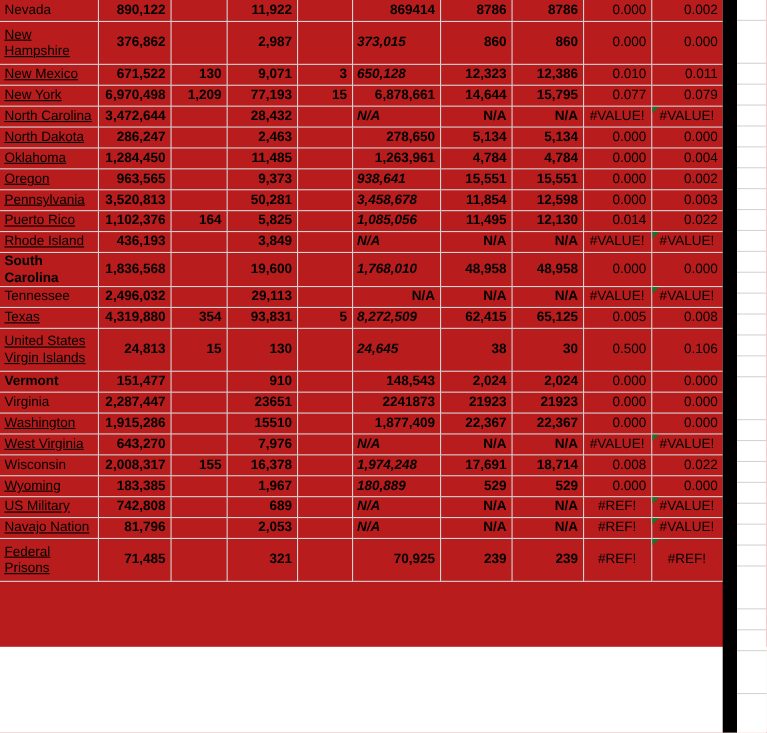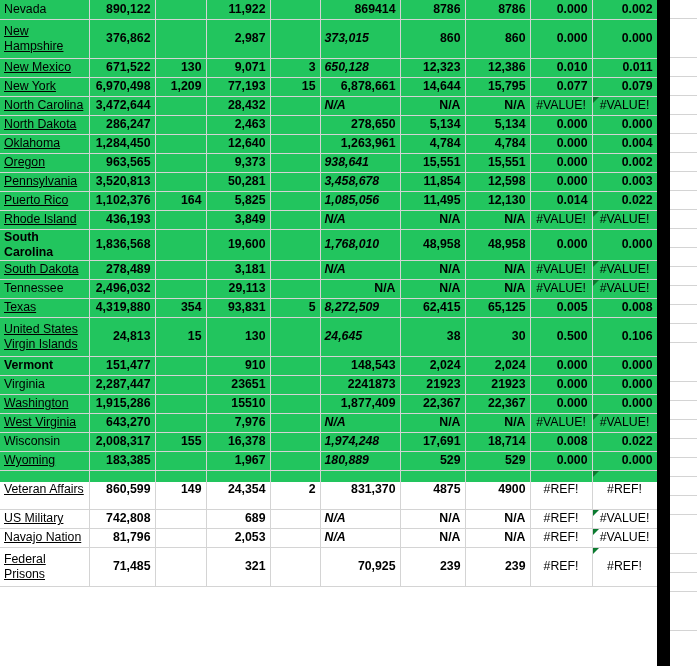--- a/index.html
+++ b/index.html
@@ -10,22 +10,22 @@
   }
   body {
     width: 697px;
     height: 666px;
     overflow: hidden;
     font-family: "Liberation Sans", sans-serif;
   }
   #sheet-wrap {
     position: relative;
     width: 697px;
-    height: 482px;
-    background: #22c55e;
+    height: 588px;
+    background: #b91c1c;
   }
   table.grid {
     border-collapse: collapse;
     table-layout: fixed;
     width: 657px;
     font-size: 12.3px;
     color: #000000;
   }
   table.grid td {
     border-right: 1px solid #d4d4d4;
@@ -57,21 +57,21 @@
   }
   td.name .lbl {
     text-decoration: underline;
     text-underline-offset: 1px;
   }
   td.name.nounderline .lbl { text-decoration: none; }
   td.name.bold .lbl { font-weight: bold; }
 
   td.num  { text-align: right; font-weight: bold; }
   td.italic { font-style: italic; font-weight: bold; }
-  td.dec { text-align: right; font-weight: bold; }
+  td.dec { text-align: right; font-weight: normal; }
   td.err { text-align: center; font-weight: normal; }
 
   td.flagged { position: relative; }
   td.flagged::before {
     content: "";
     position: absolute;
     left: 0;
     top: 0;
     width: 0;
     height: 0;
@@ -195,21 +195,21 @@
           <td class="num">278,650</td>
           <td class="num">5,134</td>
           <td class="num">5,134</td>
           <td class="dec">0.000</td>
           <td class="dec">0.000</td>
         </tr>
         <tr>
           <td class="name"><span class="lbl">Oklahoma</span></td>
           <td class="num">1,284,450</td>
           <td class="num"></td>
-          <td class="num">12,640</td>
+          <td class="num">11,485</td>
           <td class="num"></td>
           <td class="num">1,263,961</td>
           <td class="num">4,784</td>
           <td class="num">4,784</td>
           <td class="dec">0.000</td>
           <td class="dec">0.004</td>
         </tr>
         <tr>
           <td class="name"><span class="lbl">Oregon</span></td>
           <td class="num">963,565</td>
@@ -262,32 +262,20 @@
           <td class="name bold nounderline"><span class="lbl">South Carolina</span></td>
           <td class="num">1,836,568</td>
           <td class="num"></td>
           <td class="num">19,600</td>
           <td class="num"></td>
           <td class="italic">1,768,010</td>
           <td class="num">48,958</td>
           <td class="num">48,958</td>
           <td class="dec">0.000</td>
           <td class="dec">0.000</td>
-        </tr>
-        <tr>
-          <td class="name"><span class="lbl">South Dakota</span></td>
-          <td class="num">278,489</td>
-          <td class="num"></td>
-          <td class="num">3,181</td>
-          <td class="num"></td>
-          <td class="italic">N/A</td>
-          <td class="num">N/A</td>
-          <td class="num">N/A</td>
-          <td class="err">#VALUE!</td>
-          <td class="err flagged">#VALUE!</td>
         </tr>
         <tr>
           <td class="name nounderline"><span class="lbl">Tennessee</span></td>
           <td class="num">2,496,032</td>
           <td class="num"></td>
           <td class="num">29,113</td>
           <td class="num"></td>
           <td class="num">N/A</td>
           <td class="num">N/A</td>
           <td class="num">N/A</td>
@@ -383,32 +371,20 @@
           <td class="num">183,385</td>
           <td class="num"></td>
           <td class="num">1,967</td>
           <td class="num"></td>
           <td class="italic">180,889</td>
           <td class="num">529</td>
           <td class="num">529</td>
           <td class="dec">0.000</td>
           <td class="dec">0.000</td>
         </tr>
-        <tr class="tall">
-          <td class="name"><span class="lbl">Veteran Affairs</span></td>
-          <td class="num">860,599</td>
-          <td class="num">149</td>
-          <td class="num">24,354</td>
-          <td class="num">2</td>
-          <td class="num">831,370</td>
-          <td class="num">4875</td>
-          <td class="num">4900</td>
-          <td class="err">#REF!</td>
-          <td class="err flagged">#REF!</td>
-        </tr>
         <tr>
           <td class="name"><span class="lbl">US Military</span></td>
           <td class="num">742,808</td>
           <td class="num"></td>
           <td class="num">689</td>
           <td class="num"></td>
           <td class="italic">N/A</td>
           <td class="num">N/A</td>
           <td class="num">N/A</td>
           <td class="err">#REF!</td>

